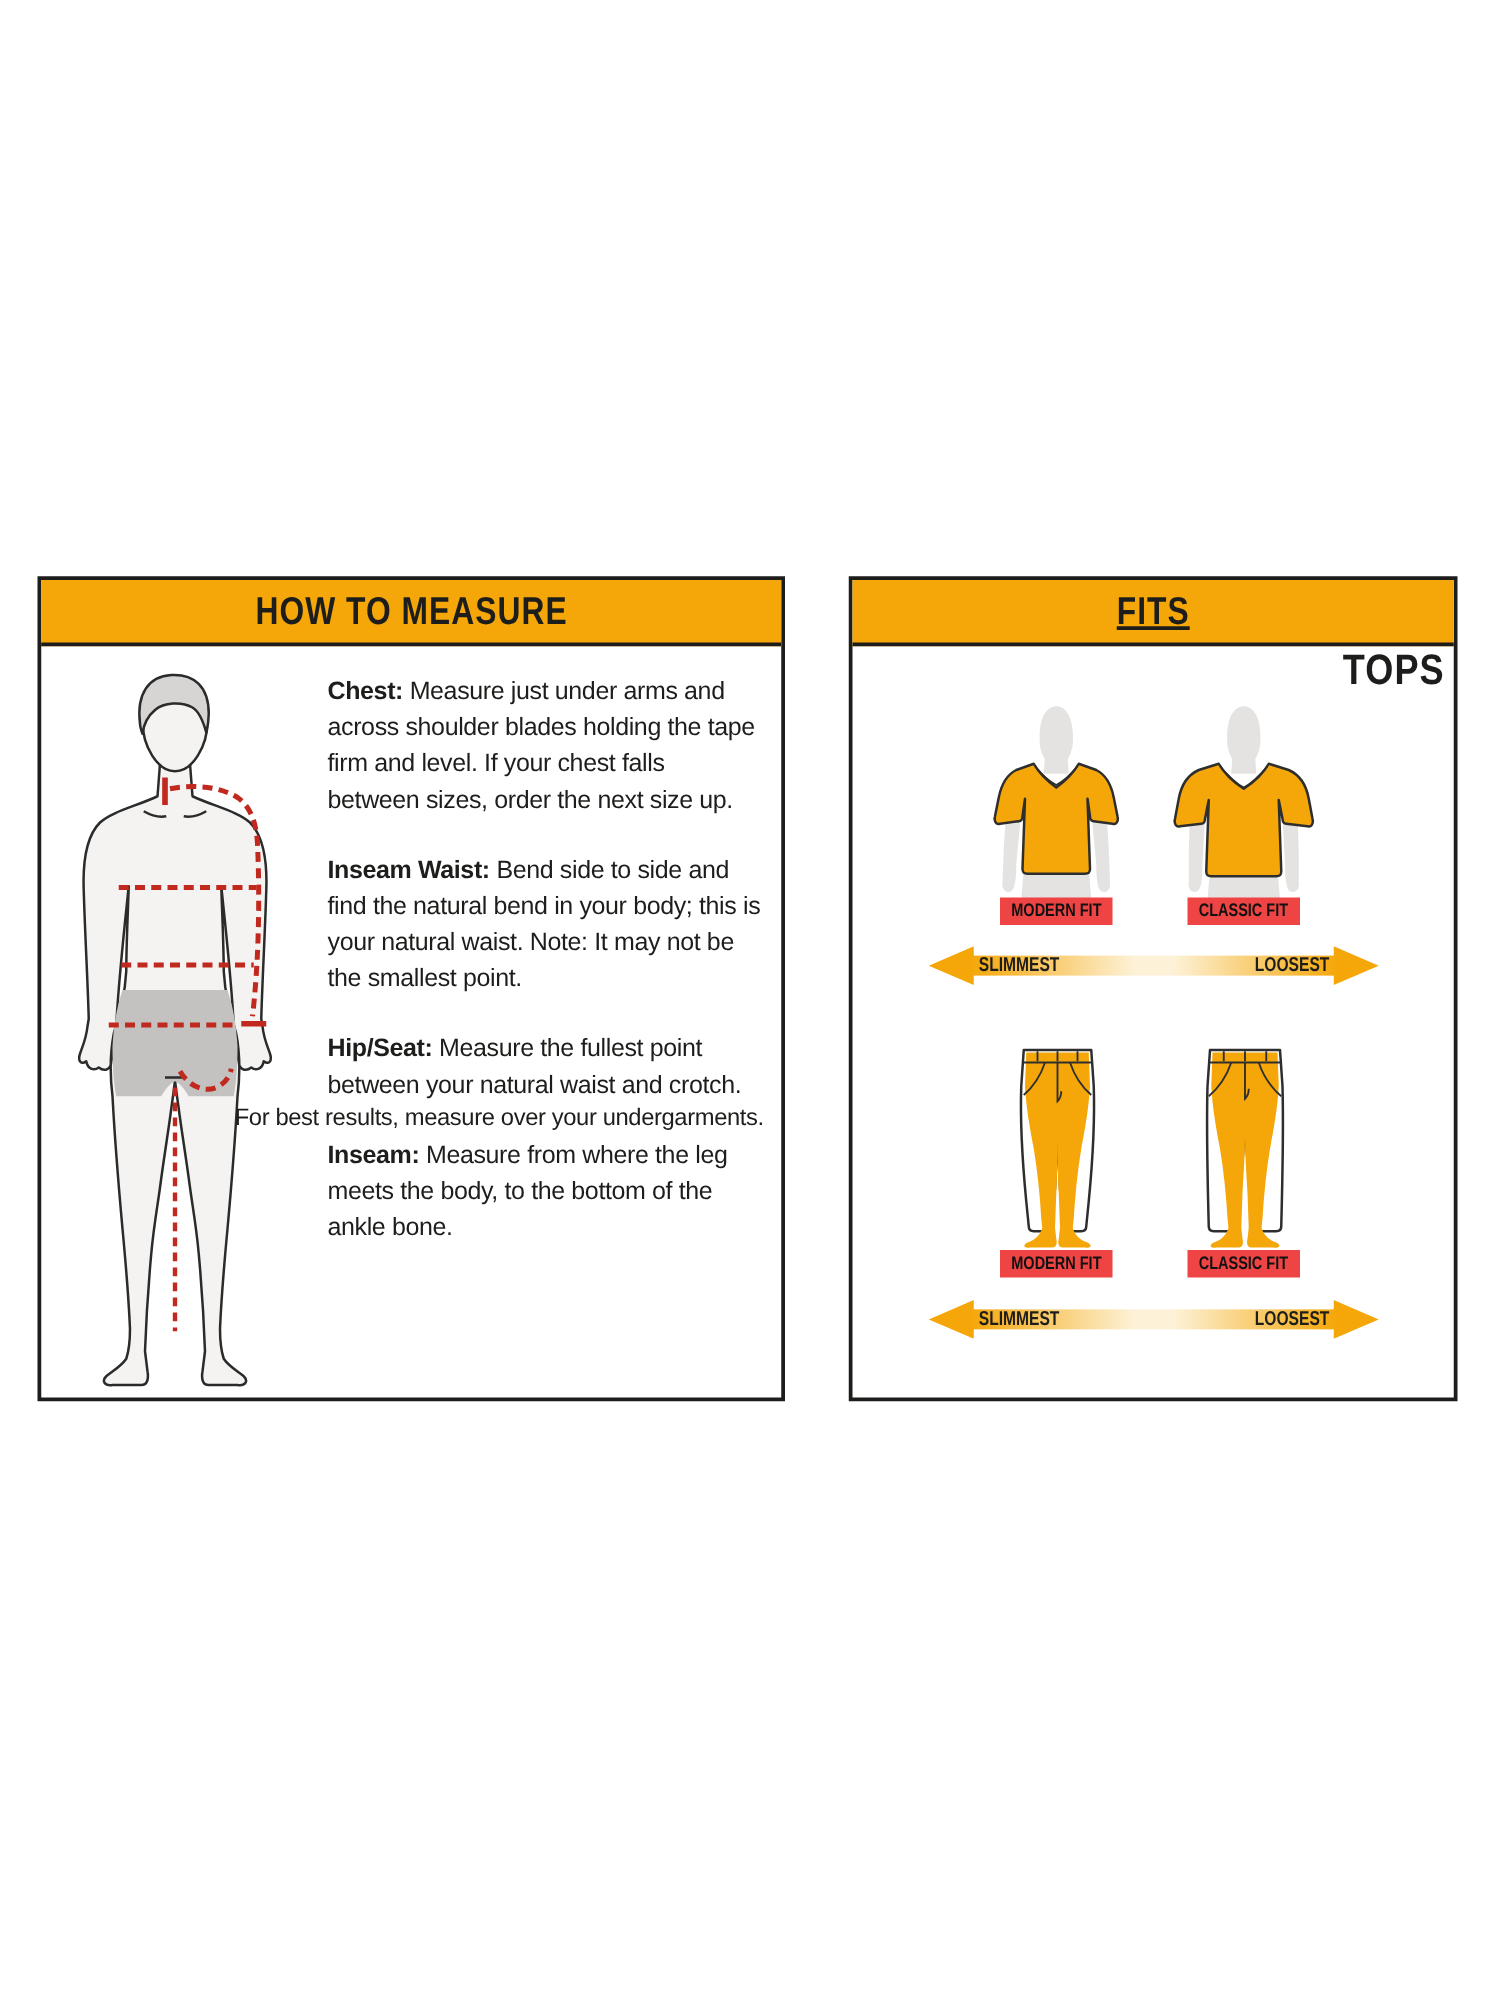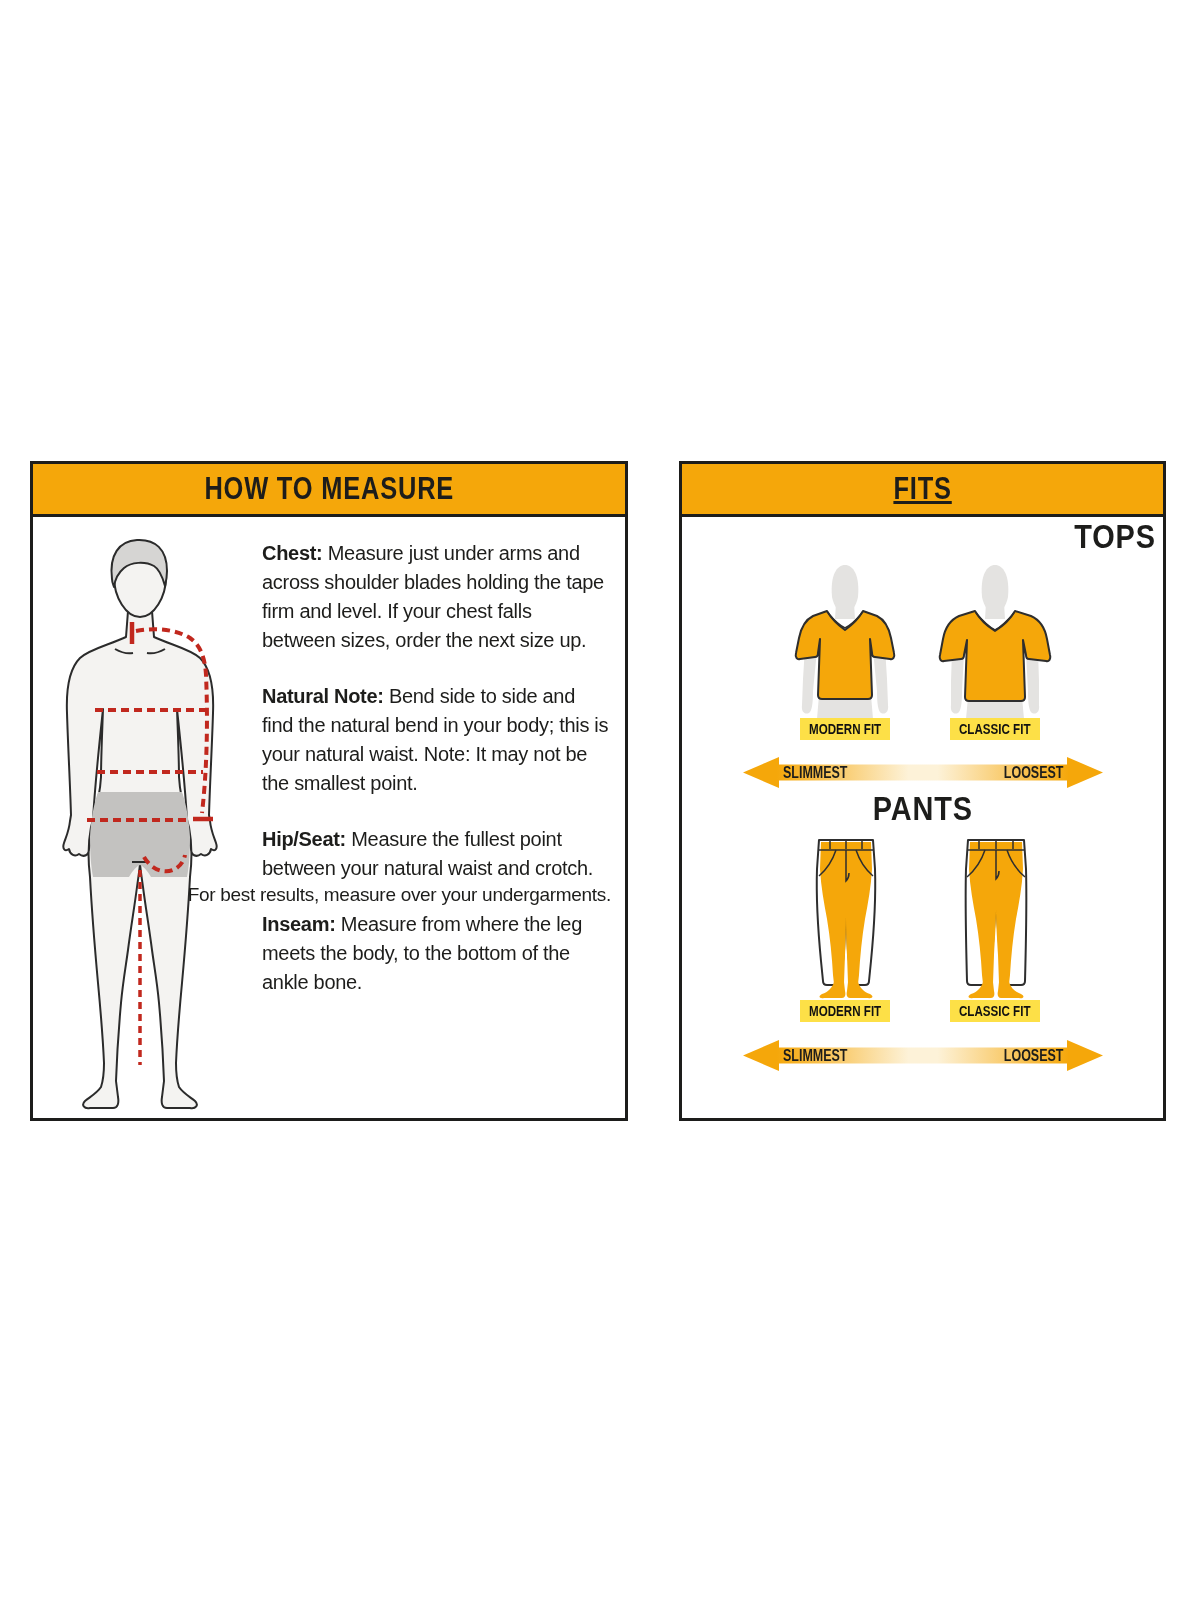--- a/index.html
+++ b/index.html
@@ -39,21 +39,21 @@
   .tops-title  { top:0px;text-align:right; }
   .pants-title { top:272px; }
 
   .fig { position:absolute; }
   .top-fig-modern   { left:98px;  top:44px;  }
   .top-fig-classic  { left:248px; top:44px;  }
   .pants-fig-modern  { left:109px; top:318px; }
   .pants-fig-classic { left:259px; top:318px; }
 
   .fit-label {
-    position:absolute; width:90px; height:22px; background:#fde047;
+    position:absolute; width:90px; height:22px; background:#ef4444;
     display:flex; align-items:center; justify-content:center;
   }
   .fit-label .cond { font-size:14.5px; font-weight:bold; transform:scaleX(0.8); color:#111; }
   .row1 { top:201px; } .row2 { top:483px; }
   .col-modern  { left:118px; } .col-classic { left:268px; }
 
   .arrow { position:absolute; left:61px; width:360px; height:31px; }
   .arrow-tops  { top:240px; }
   .arrow-pants { top:523px; }
   .scale-label {
@@ -106,21 +106,21 @@
             <path stroke-width="4" stroke-dasharray="8 5" d="M 40,247 L 146,247"></path>
             <path stroke-width="4" stroke-dasharray="8 5" d="M 30,295 L 133,295"></path>
             <path stroke-width="4" stroke-dasharray="8 5" d="M 87,332 C 94,344 106,349 116,345 C 123,342 127,336 128,330"></path>
             <path stroke-width="3.5" stroke-dasharray="7 5" d="M 83,345 L 83,540"></path>
           </g>
         </svg>
       </div>
 
       <div class="measure-text">
         <p><b>Chest:</b> <span>Measure just under arms and across shoulder blades holding the tape firm and level. If your chest falls between sizes, order the next size up.</span></p>
-        <p><b>Natural Note:</b> <span>Bend side to side and find the natural bend in your body; this is your natural waist. Note: It may not be the smallest point.</span></p>
+        <p><b>Inseam Waist:</b> <span>Bend side to side and find the natural bend in your body; this is your natural waist. Note: It may not be the smallest point.</span></p>
         <p><b>Hip/Seat:</b> <span>Measure the fullest point between your natural waist and crotch.</span></p>
         <p><b>Inseam:</b> <span>Measure from where the leg meets the body, to the bottom of the ankle bone.</span></p>
       </div>
 
       <div class="footnote">For best results, measure over your undergarments.</div>
     </div>
   </section>
 
   <section class="panel panel-fits">
     <header class="panel-header">
@@ -168,21 +168,20 @@
       <div class="arrow arrow-tops">
         <svg width="360" height="31" viewBox="0 0 360 31">
           <polygon points="0,15.5 36,0 36,31" fill="#F5A70A"></polygon>
           <polygon points="360,15.5 324,0 324,31" fill="#F5A70A"></polygon>
           <rect x="34" y="7.5" width="292" height="16" fill="url(#agrad)"></rect>
         </svg>
         <span class="scale-label scale-left">SLIMMEST</span>
         <span class="scale-label scale-right">LOOSEST</span>
       </div>
 
-      <h2 class="group-title pants-title"><span class="cond">PANTS</span></h2>
 
       <svg class="fig pants-fig-modern" width="110" height="165" viewBox="0 0 110 165">
         <path fill="#ffffff" stroke="#2e2e2e" stroke-width="2" stroke-linejoin="round" d="M 28,5 L 82,5 L 84,34 C 85,64 83,95 80,126 L 78,146 C 78,149 76,150 74,150 L 63,150 C 61,150 60,149 60,147 L 57,116 L 55,72 L 53,116 L 50,147 C 50,149 49,150 47,150 L 36,150 C 34,150 32,149 32,146 L 30,126 C 27,95 25,64 26,34 Z"></path>
         <g fill="#F5A70A">
           <path d="M 30,7 L 80,7 L 81,34 C 80,52 77,68 74,84 C 71,102 69,122 68,140 L 67,149 C 63,147 59,147 57,148 L 56,120 C 55,102 55,88 55,74 C 55,88 55,102 54,120 L 53,148 C 51,147 47,147 43,149 L 42,140 C 41,122 39,102 36,84 C 33,68 30,52 29,34 Z"></path>
           <path d="M 43,147 C 41,153 37,157 31,159 C 27,161 28,164 33,163 L 51,163 C 54,163 55,160 54,156 L 53,147 C 50,145 46,145 43,147 Z"></path>
           <path d="M 67,147 C 69,153 73,157 79,159 C 83,161 82,164 77,163 L 59,163 C 56,163 55,160 56,156 L 57,147 C 60,145 64,145 67,147 Z"></path>
         </g>
         <g fill="none" stroke="#2e2e2e" stroke-width="1.5">
           <path d="M 27,15 L 83,15"></path>

